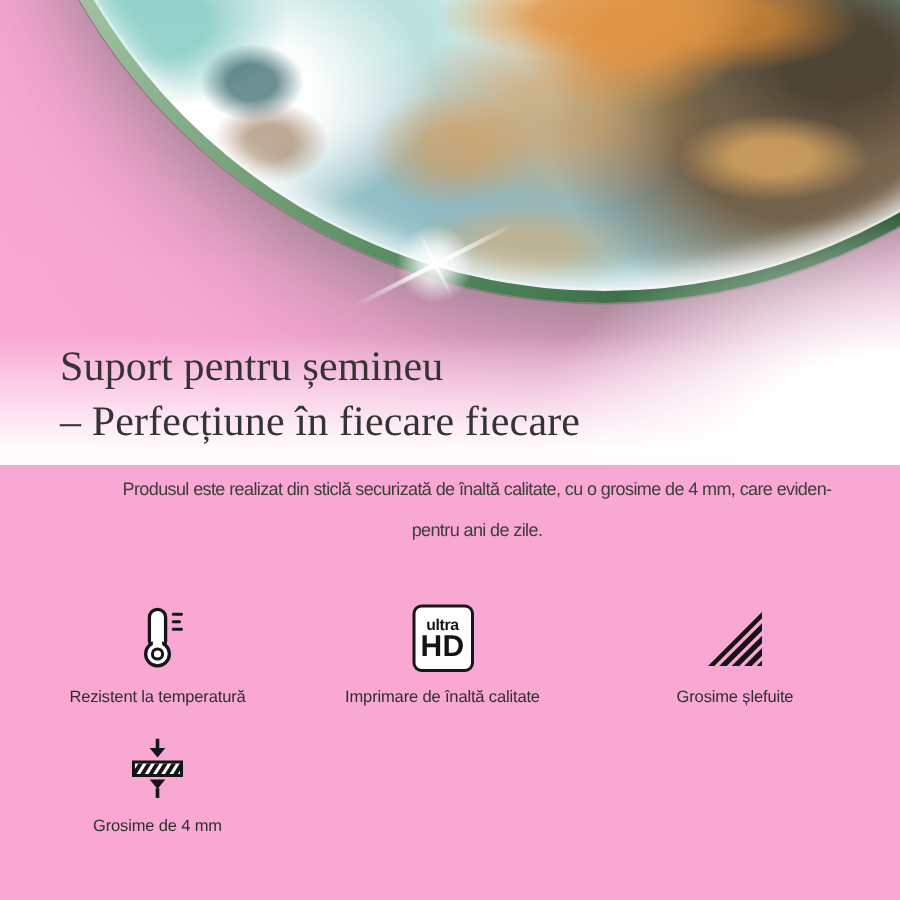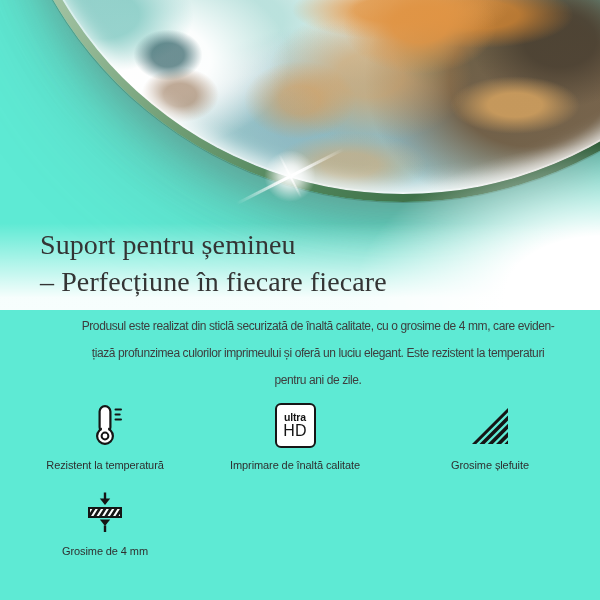--- a/index.html
+++ b/index.html
@@ -1,19 +1,19 @@
 <!DOCTYPE html>
 <html><head>
 <meta charset="utf-8">
 <style>
   * { margin:0; padding:0; box-sizing:border-box; }
   html,body { background:#ffffff; }
   .page {
     position:relative; width:600px; height:600px; margin:0 auto;
-    background:#5eead4; overflow:hidden;
+    background:#f9a8d4; overflow:hidden;
     font-family:"Liberation Sans", sans-serif; color:#303030;
   }
 
   
   .hero { position:absolute; left:0; top:0; width:600px; height:310px; overflow:hidden; }
 
   .glass-outer {
     position:absolute; left:-1px; top:-606px; width:808px; height:808px; border-radius:50%;
     background:linear-gradient(115deg,#d9e8d6 6%,#a9c8a9 26%,#6f9d74 44%,#4d8258 58%,#35663f 72%,#2c5a38 86%);
     box-shadow:
@@ -97,21 +97,21 @@
   .feature { display:flex; flex-direction:column; align-items:center; }
   .icon-wrap { height:49px; display:flex; align-items:center; justify-content:center; }
   .feature-label { margin-top:9px; font-size:11px; letter-spacing:-0.1px; color:#2f2f2f; white-space:nowrap; }
 
   .hd-badge {
     width:41px; height:45px; border:2.6px solid #161616; border-radius:6px;
     display:flex; flex-direction:column; align-items:center; justify-content:center;
     color:#141414; background:#fff;
   }
   .hd-badge .ultra { font-size:10.5px; font-weight:600; line-height:11px; letter-spacing:-0.2px; }
-  .hd-badge .hd    { font-size:16px;  font-weight:400; line-height:16px; letter-spacing:0.2px; }
+  .hd-badge .hd    { font-size:20px;  font-weight:700; line-height:16px; letter-spacing:0.2px; }
 
   svg { display:block; }
 </style>
 </head>
 <body>
 
 <div class="page">
 
   <div class="hero">
     <div class="glass-outer">
@@ -126,21 +126,20 @@
     <div class="fade-bottom"></div>
   </div>
 
   <h1 class="title">
     <div>Suport pentru șemineu</div>
     <div>– Perfecțiune în fiecare fiecare</div>
   </h1>
 
   <div class="intro">
     <div>Produsul este realizat din sticlă securizată de înaltă calitate, cu o grosime de 4 mm, care eviden-</div>
-    <div>țiază profunzimea culorilor imprimeului și oferă un luciu elegant. Este rezistent la temperaturi</div>
     <div>pentru ani de zile.</div>
   </div>
 
   <div class="features">
 
     <div class="feature">
       <div class="icon-wrap">
         <svg width="40" height="46" viewBox="0 0 40 46" fill="none">
           <rect x="14.6" y="3.2" width="10.8" height="26.4" rx="5.4" fill="#fff" stroke="#151515" stroke-width="2.2"></rect>
           <circle cx="20" cy="33" r="7.9" fill="#fff" stroke="#151515" stroke-width="2.2"></circle>

